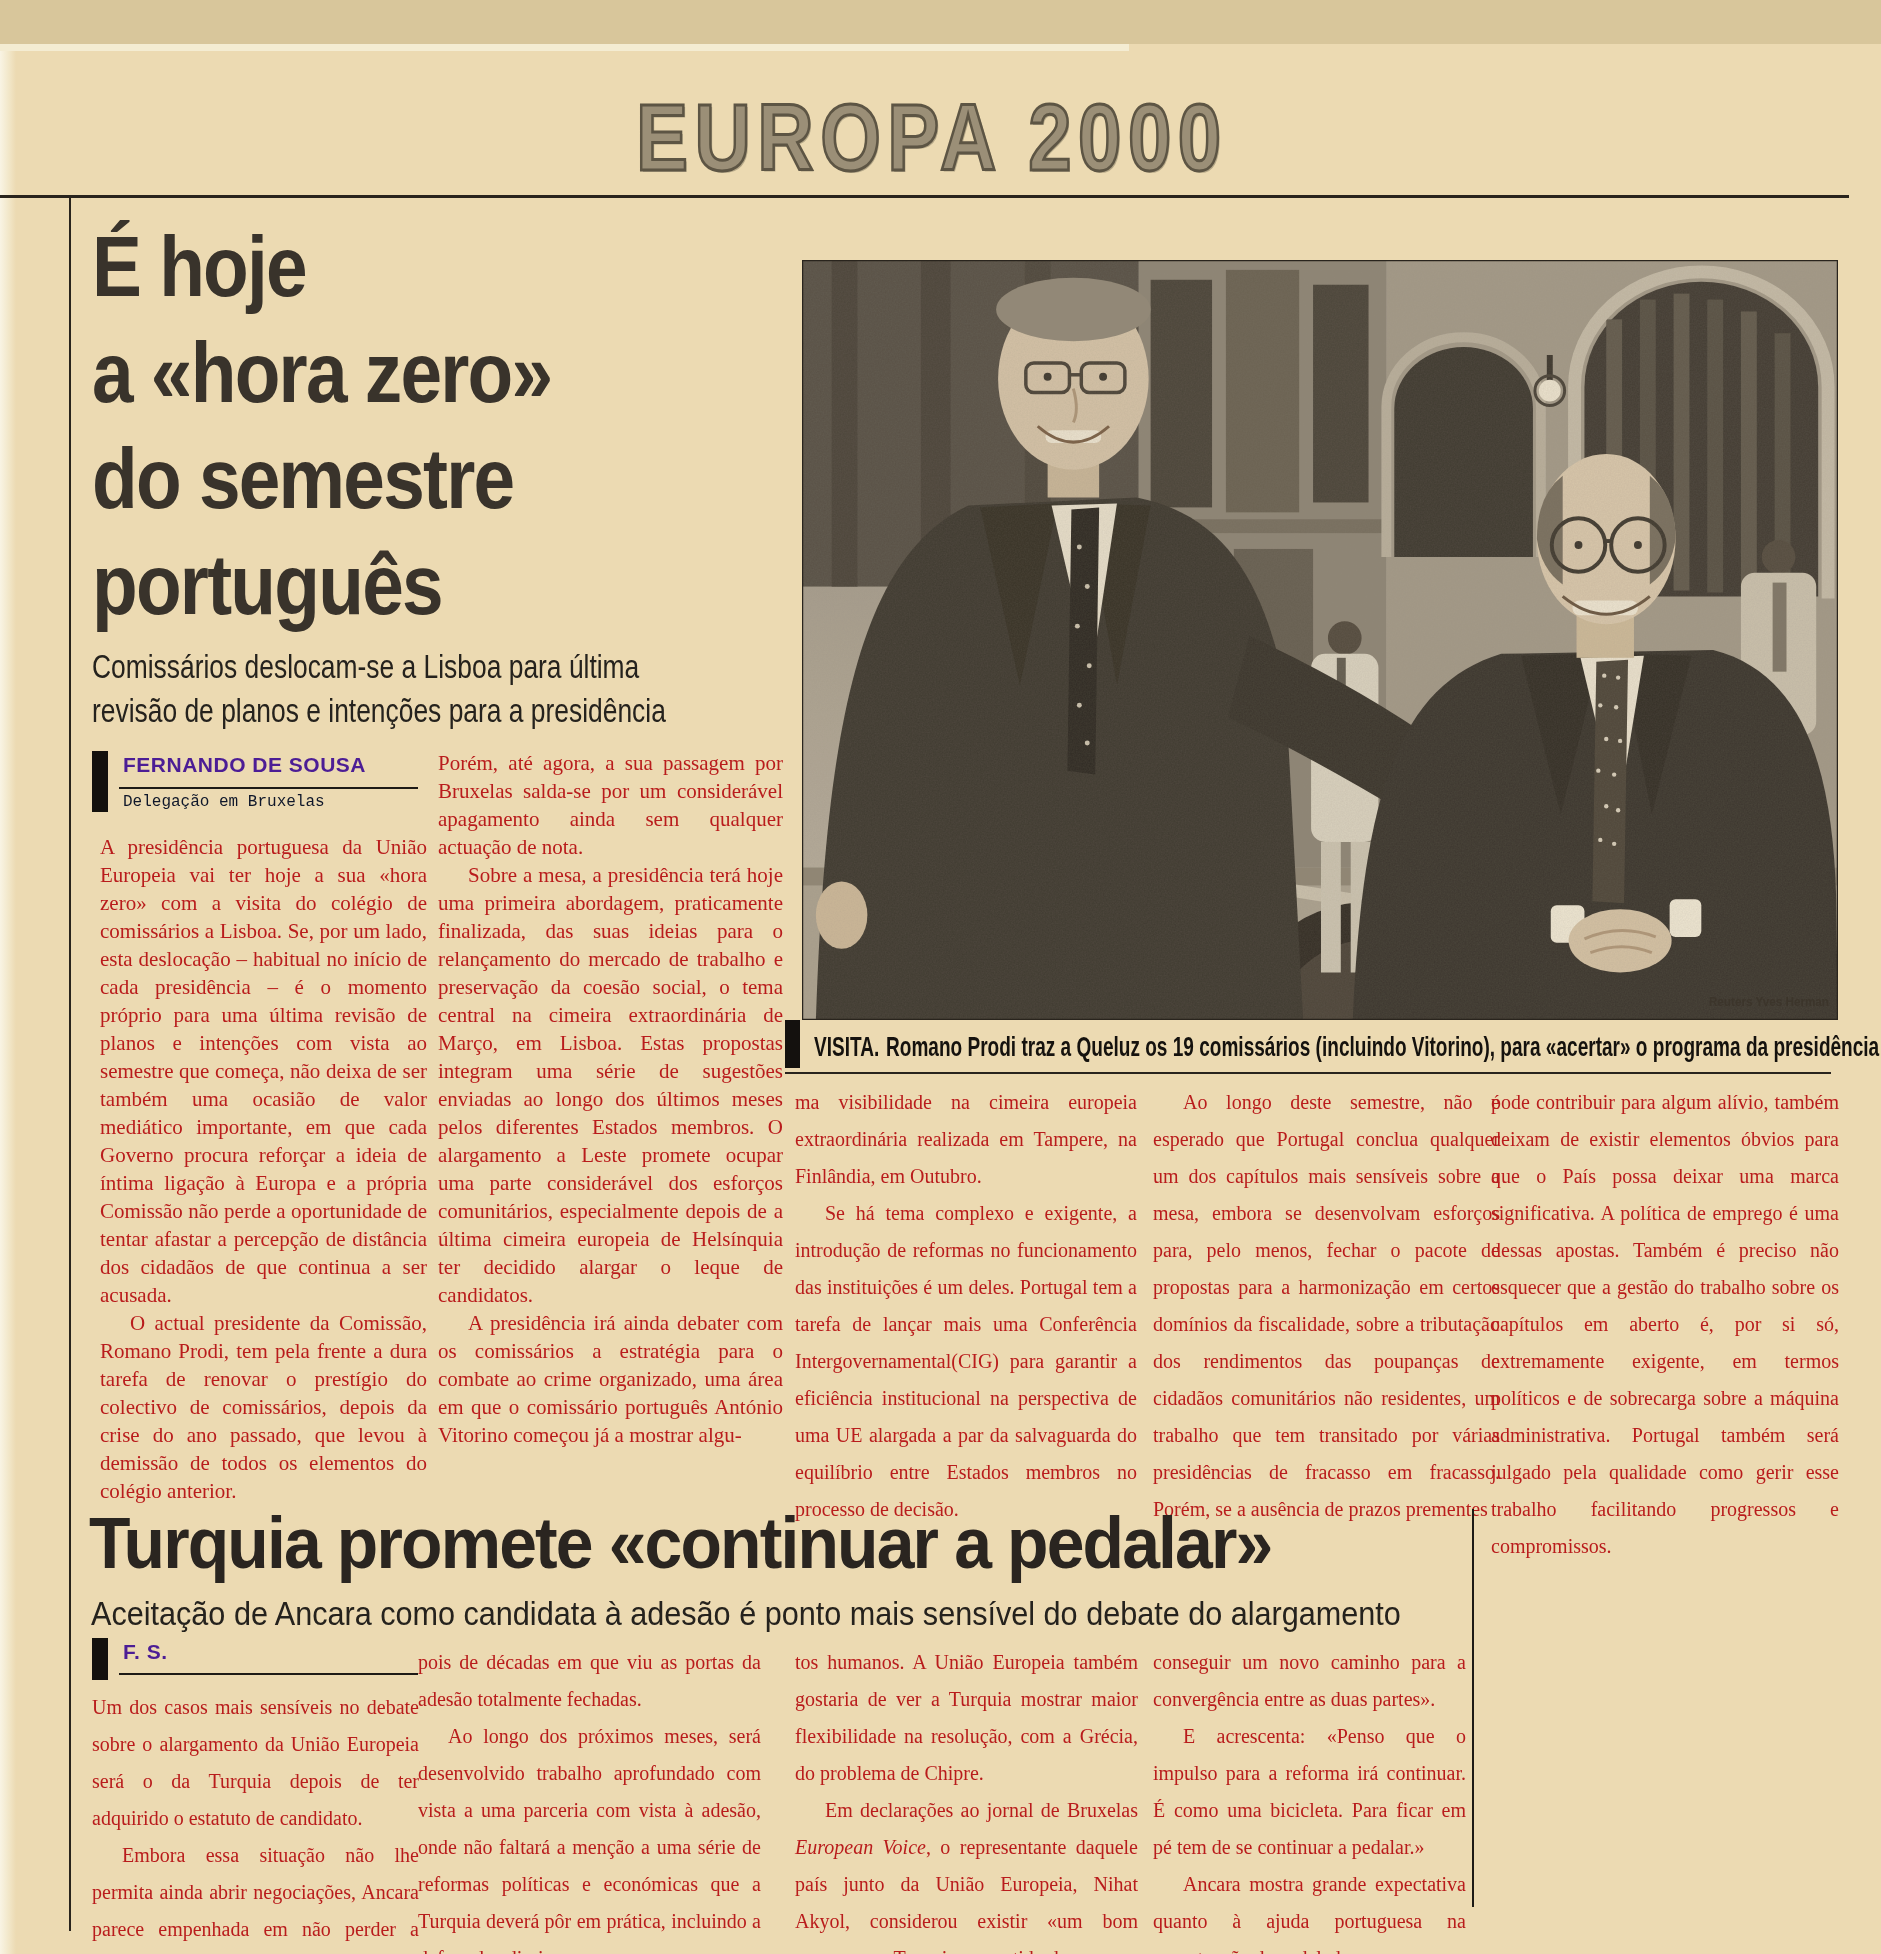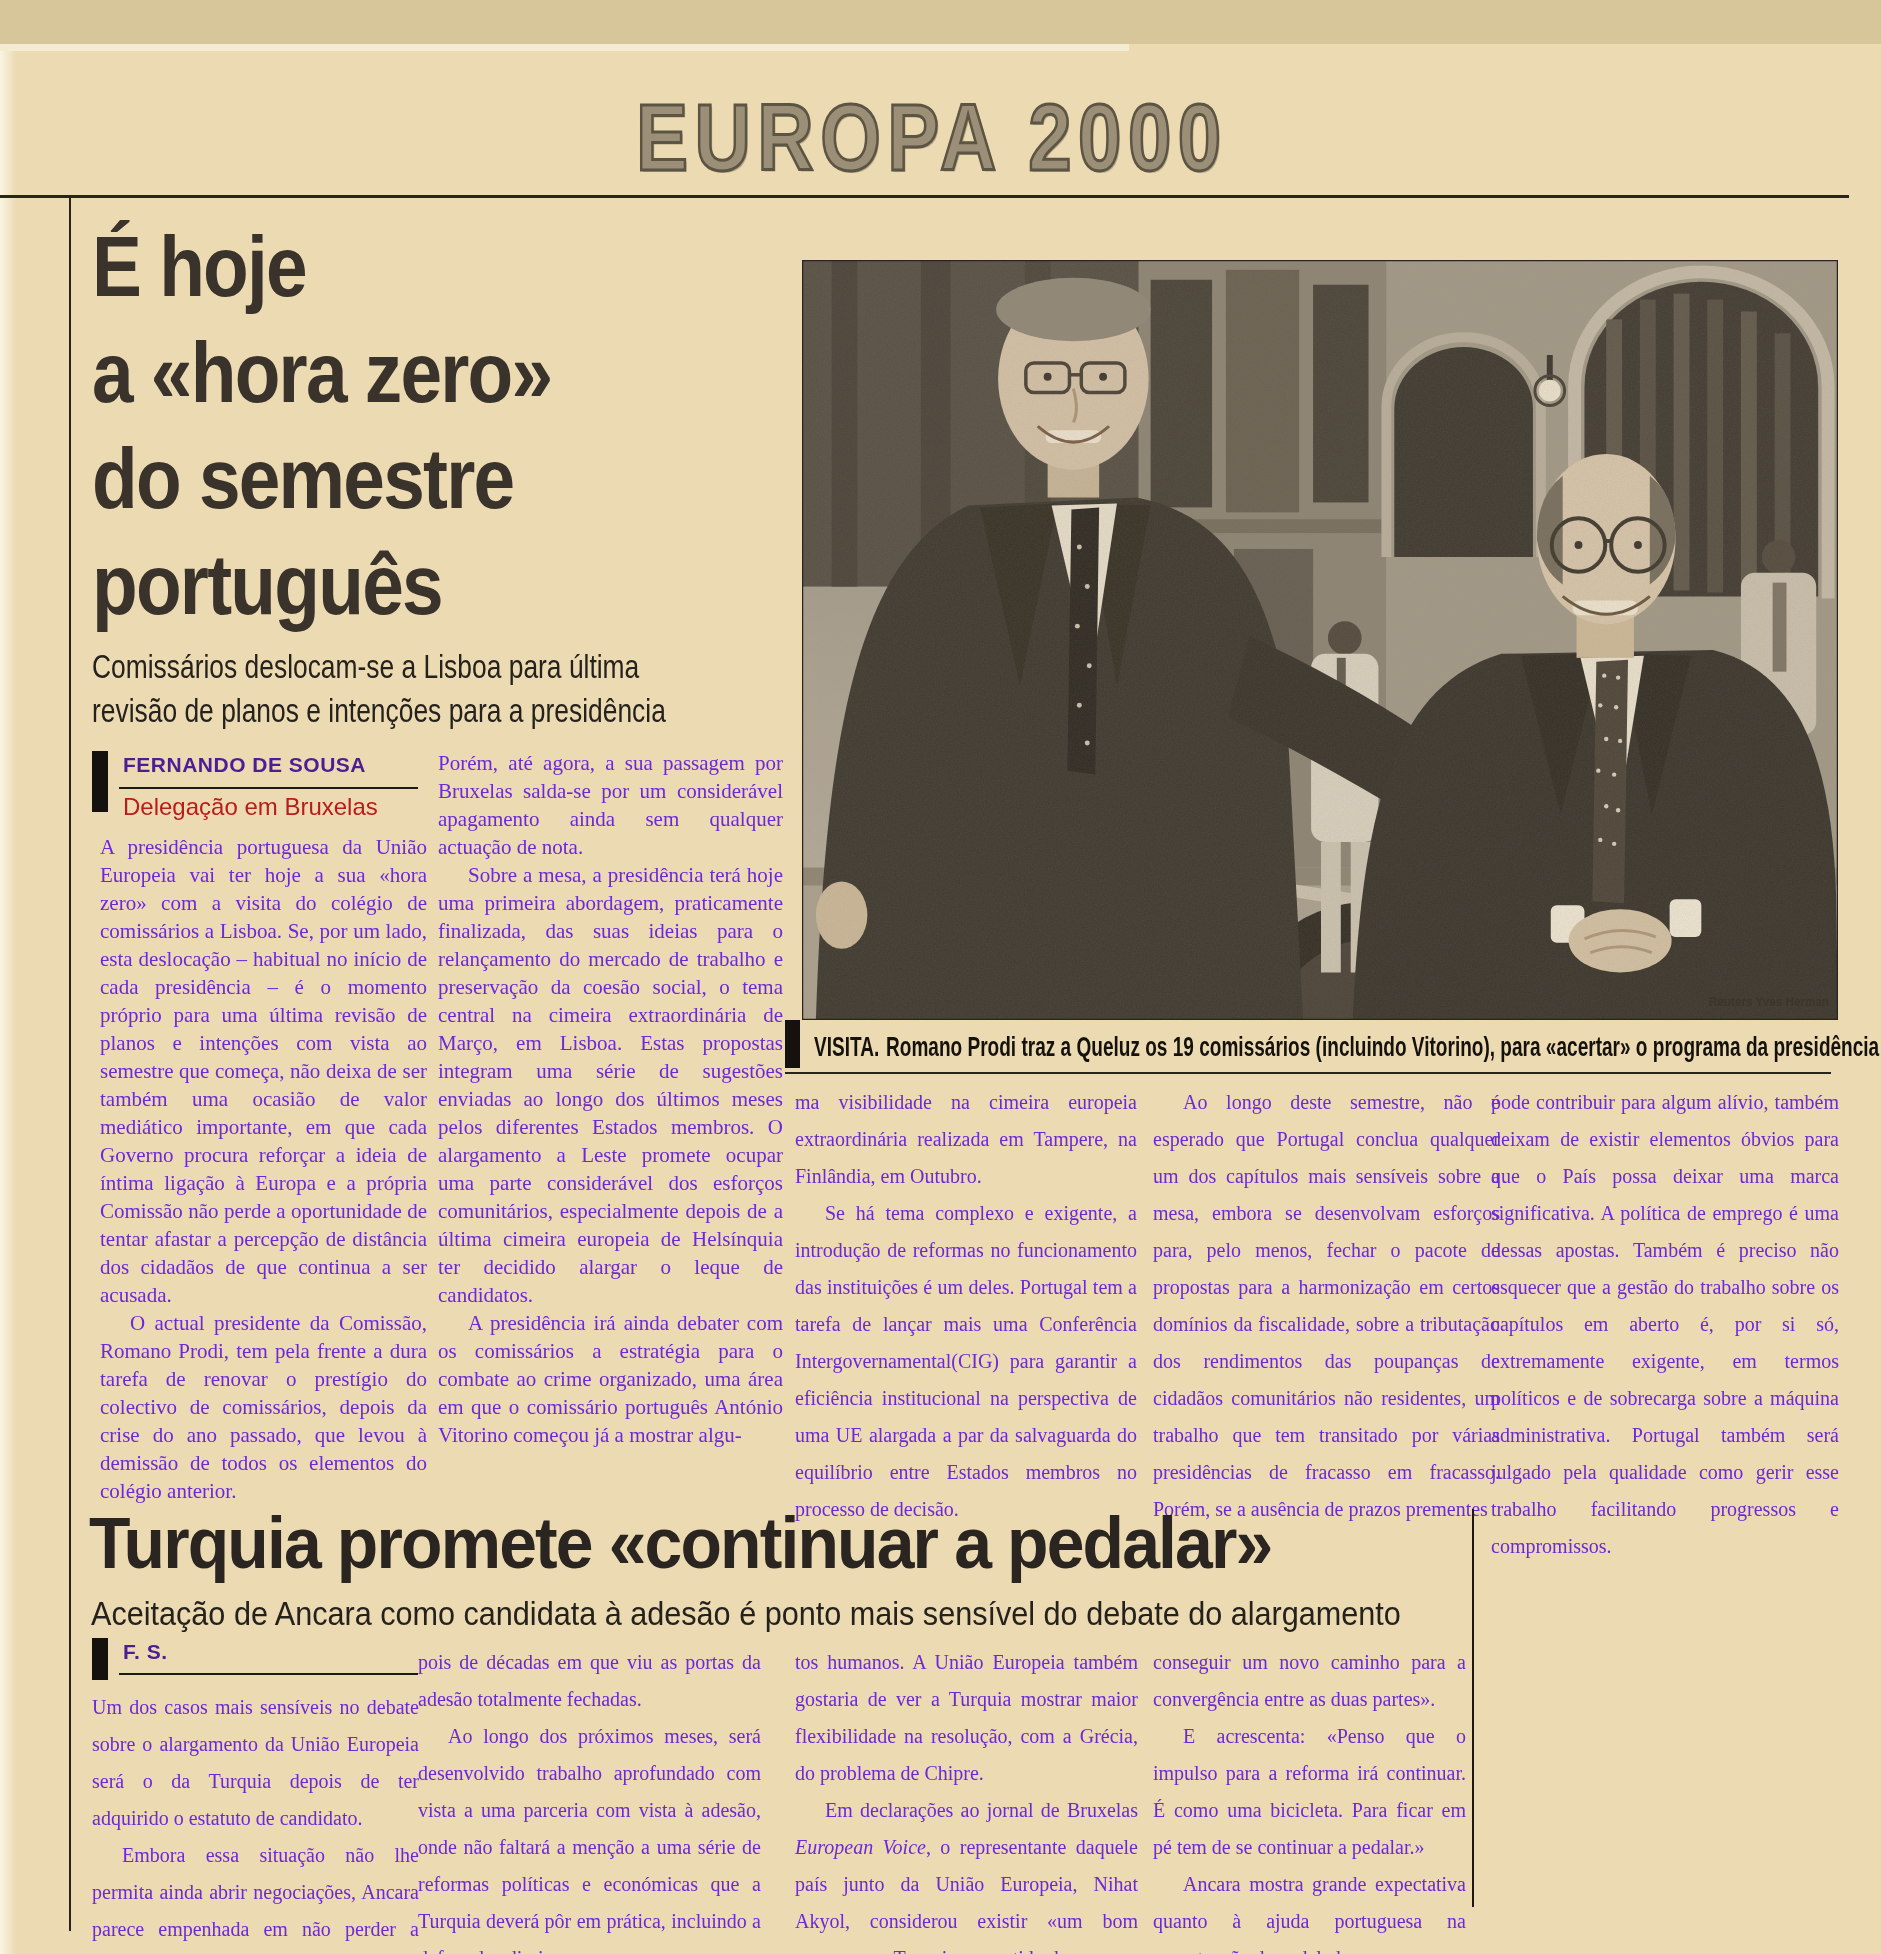--- a/index.html
+++ b/index.html
@@ -20,23 +20,23 @@
   .h1{left:92px;font-family:"Liberation Sans",sans-serif;font-weight:bold;font-size:85px;
     line-height:85px;color:#39332b;letter-spacing:-2px;transform:scaleX(.88);
     transform-origin:left top;white-space:nowrap;}
   .deck{left:92px;font-family:"Liberation Sans",sans-serif;font-size:33px;color:#25221d;
     transform:scaleX(.8);transform-origin:left top;white-space:nowrap;}
   
   .bybar{width:16px;background:#14110e;}
   .byname{font-family:"Liberation Sans",sans-serif;font-weight:bold;font-size:21px;
     color:#4c1d95;letter-spacing:0.5px;white-space:nowrap;}
   .byrule{height:2px;background:#1d1a16;}
-  .byrole{font-family:Liberation Sans, sans-serif;font-size:24px;color:#b91c1c;white-space:nowrap;}
-  
-  .bodycol{font-size:21px;line-height:28px;text-align:justify;color:#6d28d9;}
+  .byrole{font-family:Liberation Mono, monospace;font-size:16px;color:#0f172a;white-space:nowrap;}
+  
+  .bodycol{font-size:21px;line-height:28px;text-align:justify;color:#b91c1c;}
   .bodycol.small{font-size:20px;line-height:37px;}
   .para{margin:0;}
   .para.ind{text-indent:30px;}
   em{font-style:italic;}
   
   .photo{left:802px;top:216px;}
   .credit{left:1564px;top:950px;width:265px;text-align:right;
     font-family:"Liberation Sans",sans-serif;font-weight:bold;font-size:13px;color:#3c352b;
     transform:scaleX(.9);transform-origin:right top;white-space:nowrap;}
   .capbar{left:785px;top:976px;width:15px;height:48px;background:#14110e;}

